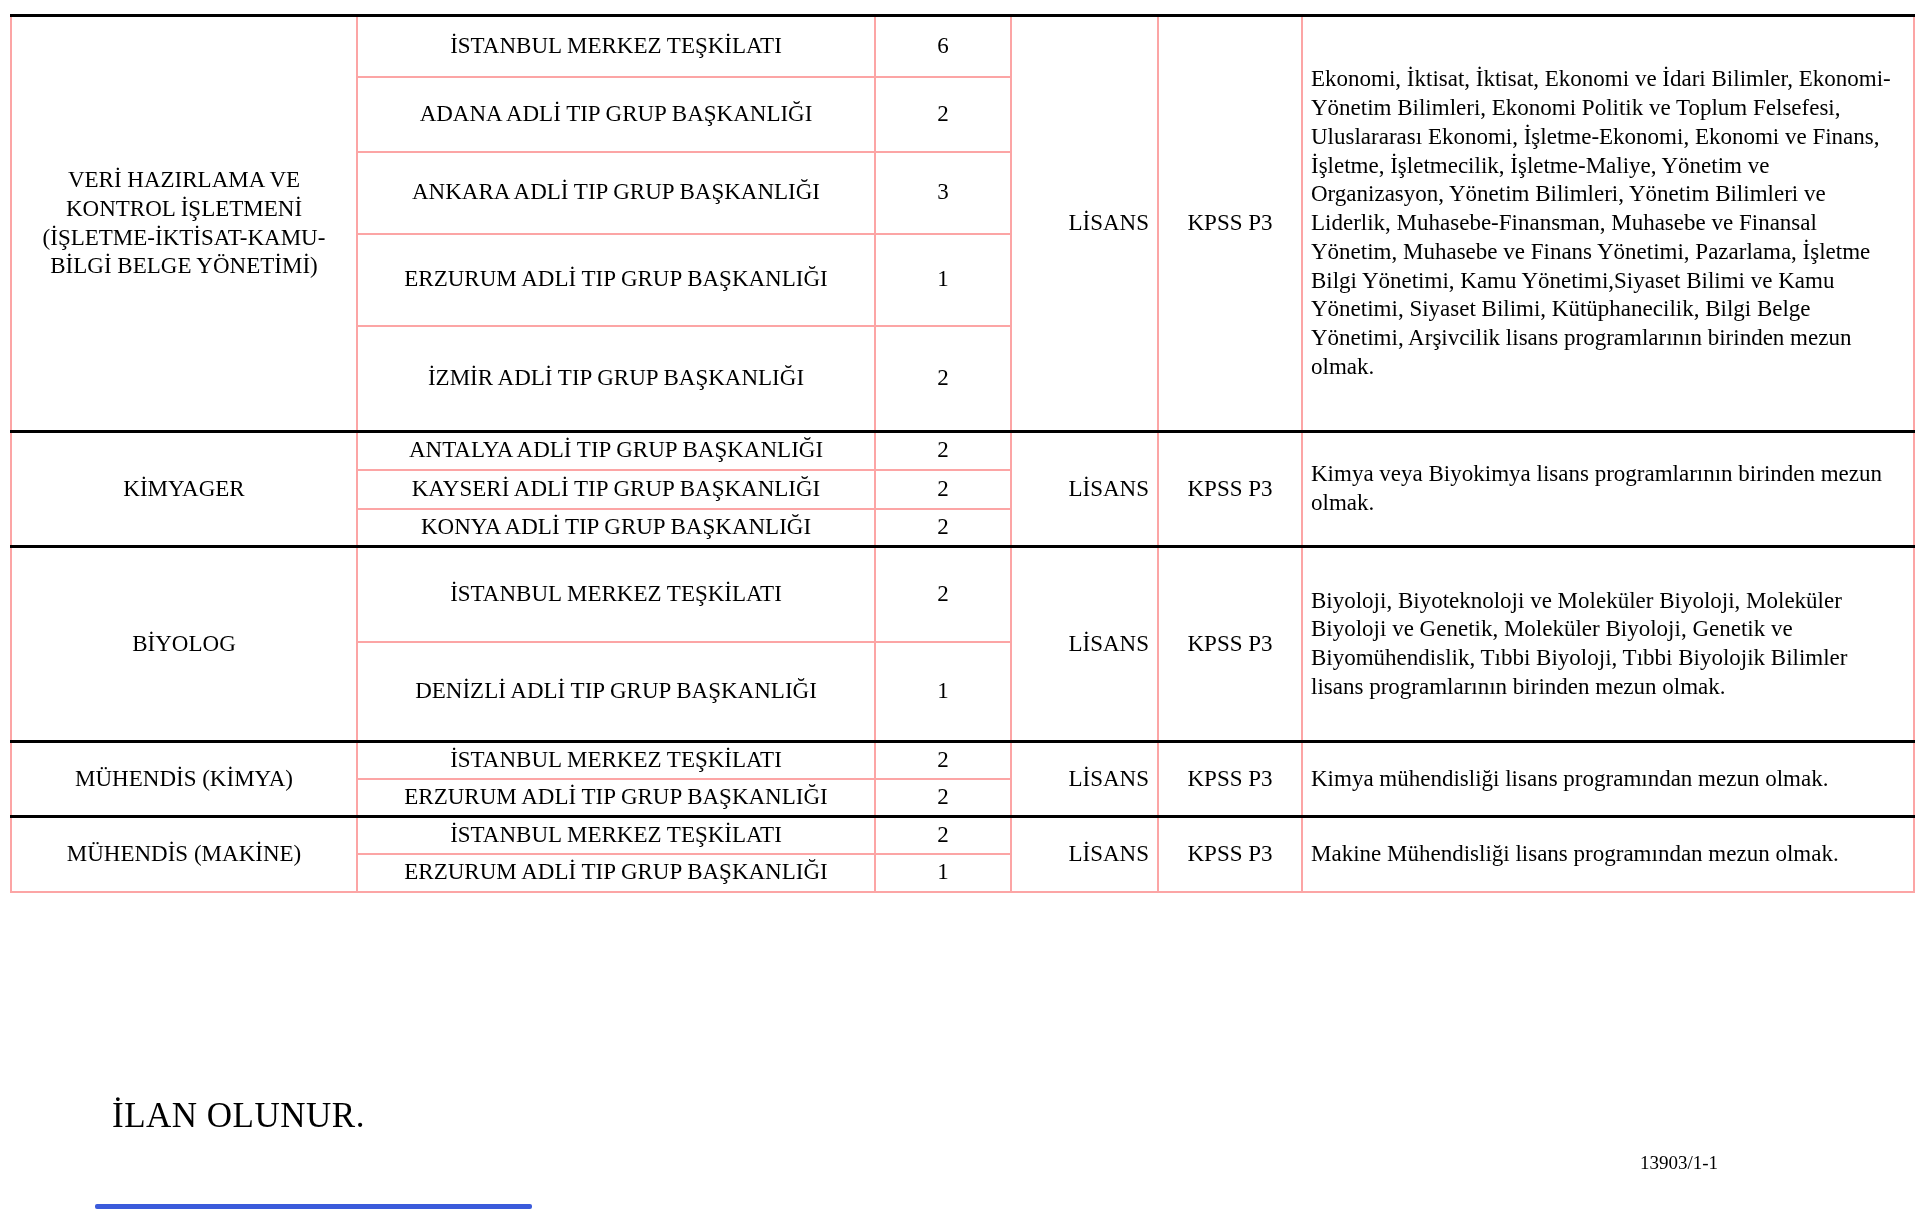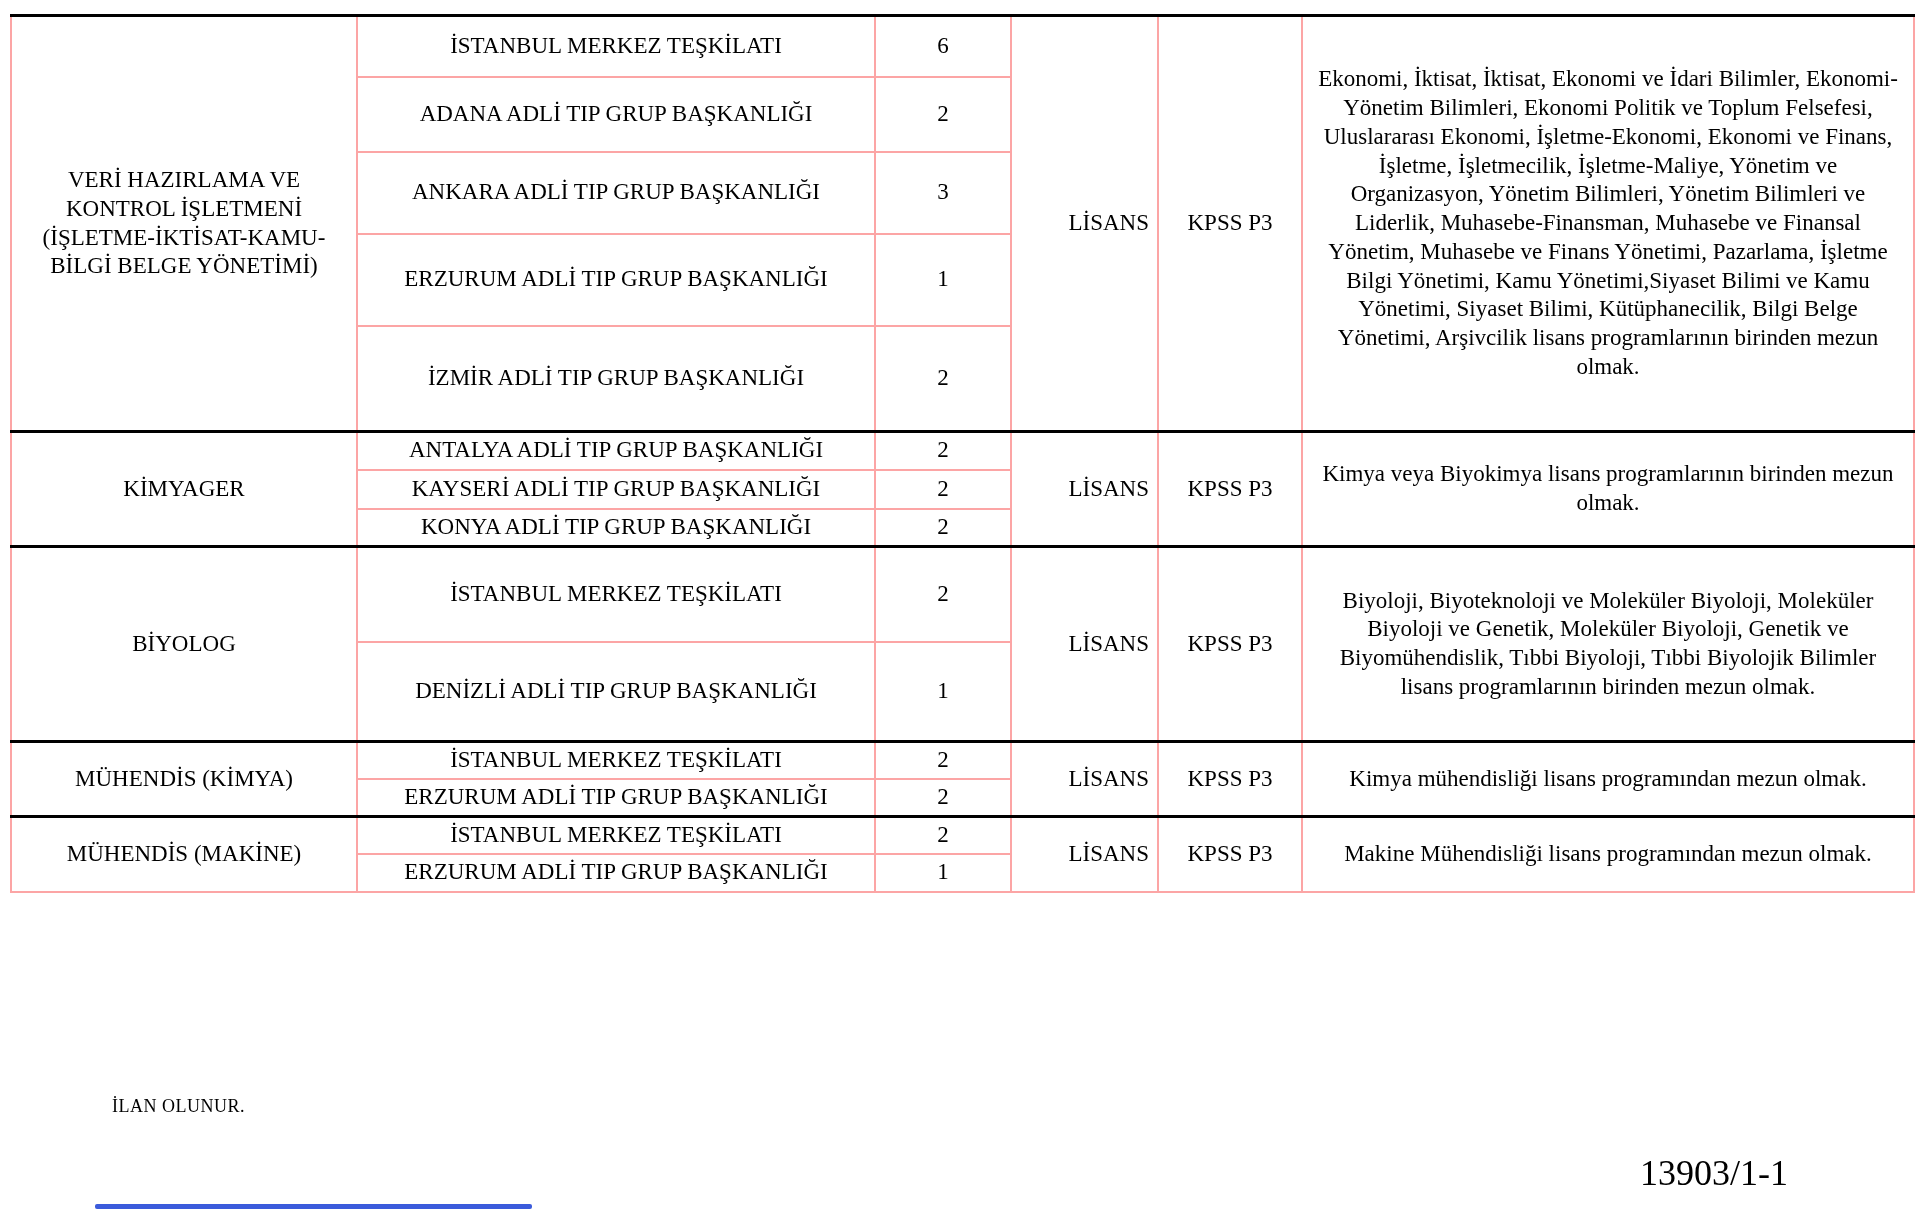--- a/index.html
+++ b/index.html
@@ -38,36 +38,36 @@
   td.pos {
     text-align: center;
     line-height: 46px;
     padding: 2px 16px;
   }
   td.loc { text-align: center; margin-left: 17px; }
   td.cnt { text-align: center; }
   td.edu { text-align: right; }
   td.exam { text-align: center; margin-left: 40px; }
   td.req {
-    text-align: center;
+    text-align: left;
     line-height: 38px;
     padding: 2px 6px 2px 8px;
   }
   .footer-note {
     position: absolute;
     left: 112px;
     top: 1096px;
-    font-size: 18px;
+    font-size: 35px;
     letter-spacing: 0.5px;
   }
   .ref-number {
     position: absolute;
     left: 1640px;
     top: 1152px;
-    font-size: 36px;
+    font-size: 19px;
   }
   .blue-mark {
     position: absolute;
     left: 95px;
     top: 1204px;
     width: 437px;
     height: 5px;
     border-radius: 2px;
   }
 </style>

